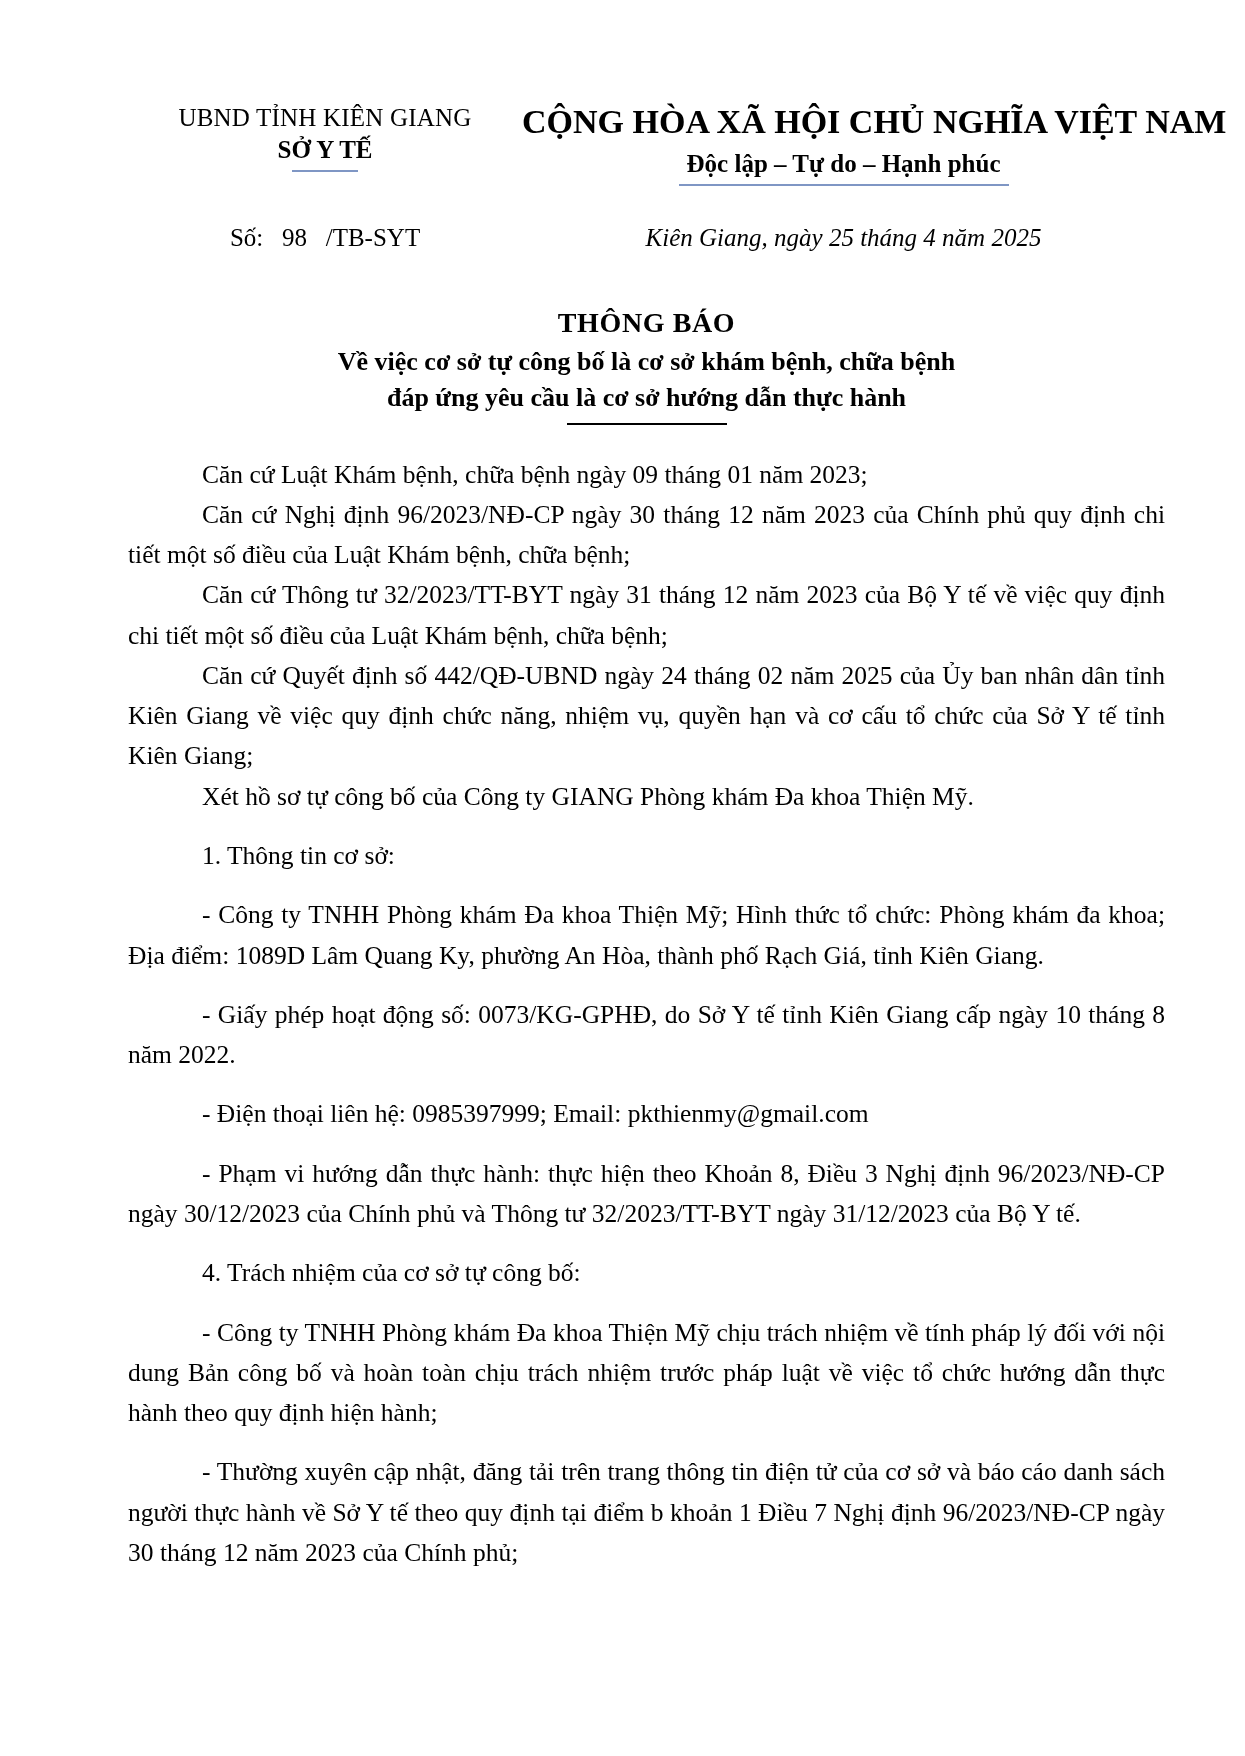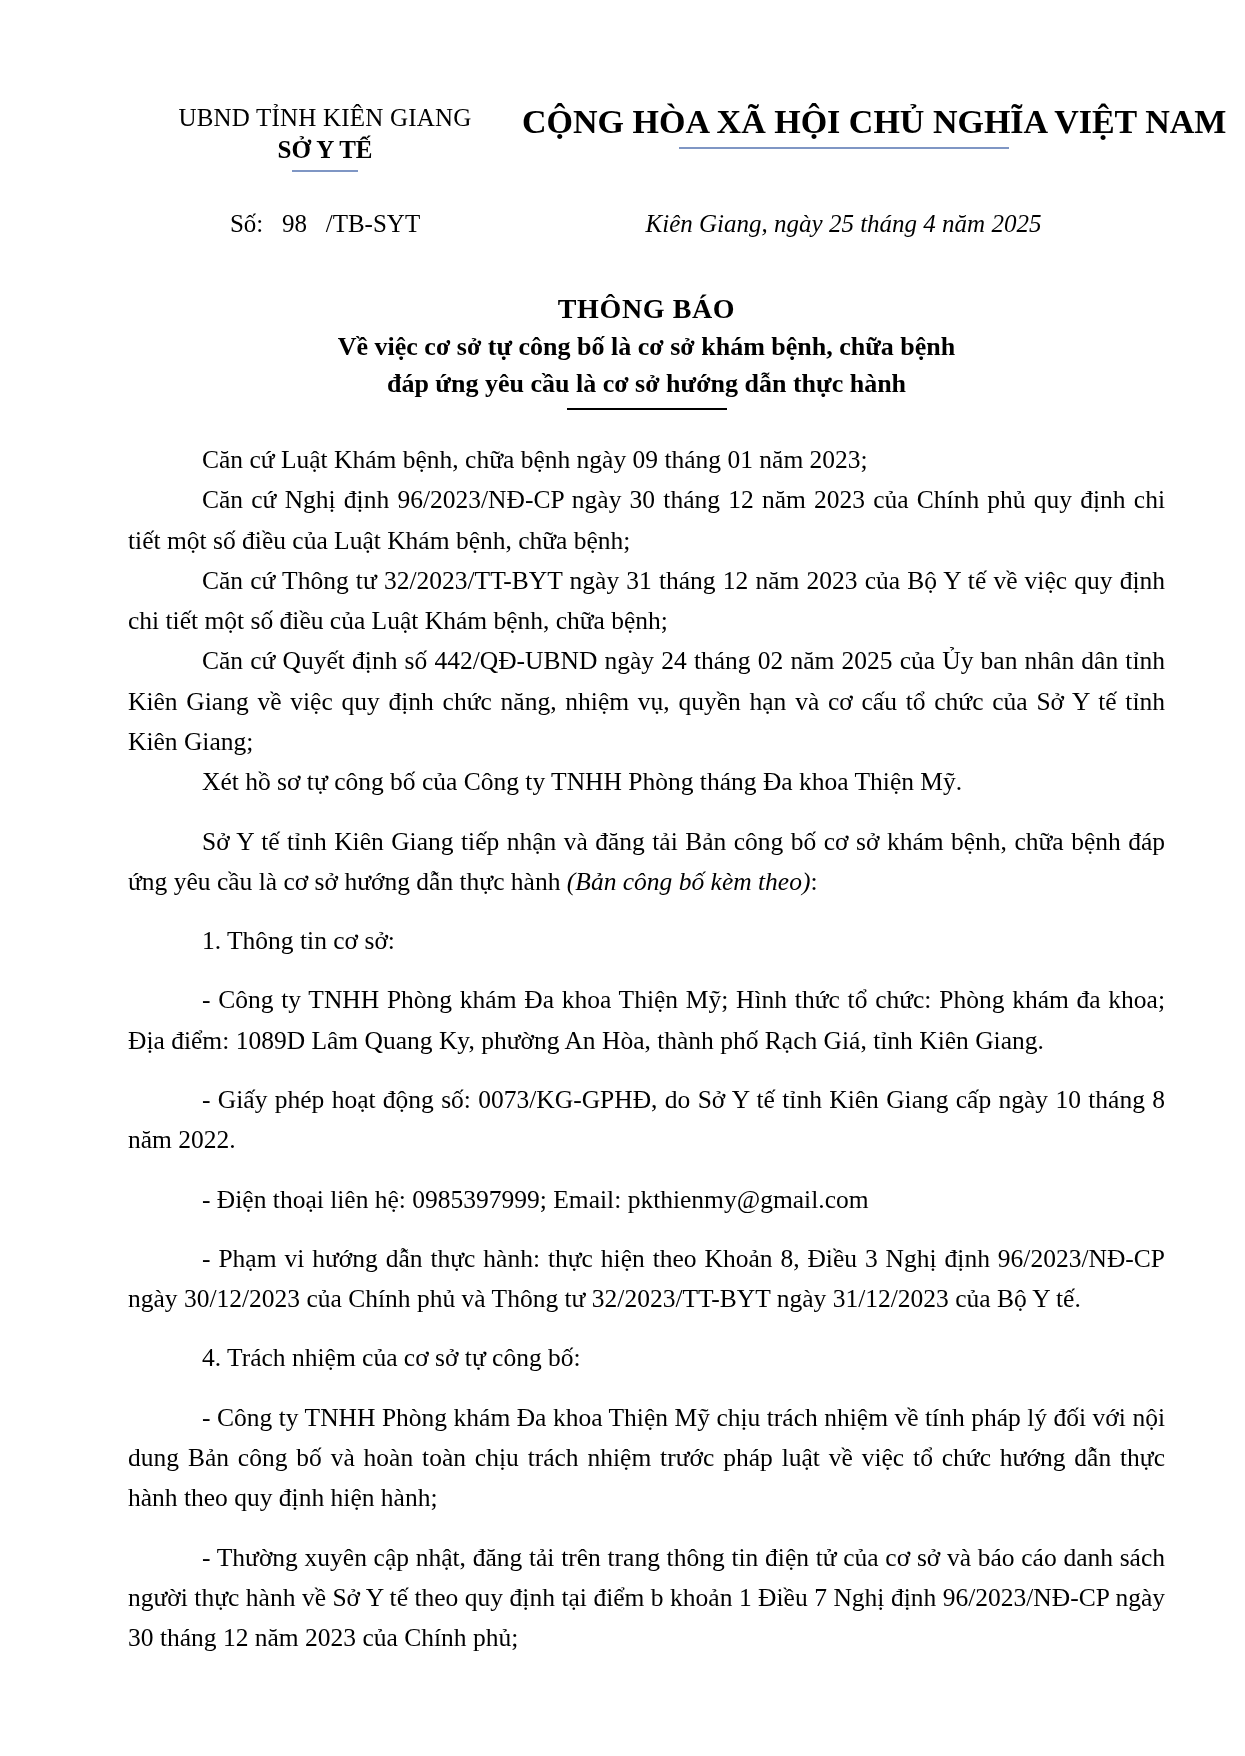--- a/index.html
+++ b/index.html
@@ -166,20 +166,21 @@
       <div class="org-line1">UBND TỈNH KIÊN GIANG</div>
       <div>
         <span class="org-line2">SỞ Y TẾ</span>
         <div class="rule-short"></div>
       </div>
     </div>
 
     <div class="header-right">
       <div class="nation-line1">CỘNG HÒA XÃ HỘI CHỦ NGHĨA VIỆT NAM</div>
       <div>
+        <span class="nation-line2">Độc lập – Tự do – Hạnh phúc</span>
         <div class="rule-motto"></div>
       </div>
     </div>
 
   </div>
 
   <div class="meta-row">
     <div class="meta-left">Số:   98   /TB-SYT</div>
     <div class="meta-right">Kiên Giang, ngày 25 tháng 4 năm 2025</div>
   </div>
@@ -196,23 +197,22 @@
   <div class="body-block">
 
     <p class="para tight">Căn cứ Luật Khám bệnh, chữa bệnh ngày 09 tháng 01 năm 2023;</p>
 
     <p class="para tight">Căn cứ Nghị định 96/2023/NĐ-CP ngày 30 tháng 12 năm 2023 của Chính phủ quy định chi tiết một số điều của Luật Khám bệnh, chữa bệnh;</p>
 
     <p class="para tight">Căn cứ Thông tư 32/2023/TT-BYT ngày 31 tháng 12 năm 2023 của Bộ Y tế về việc  quy định chi tiết một số điều của Luật Khám bệnh, chữa bệnh;</p>
 
     <p class="para tight">Căn cứ Quyết định số 442/QĐ-UBND ngày 24 tháng 02 năm 2025 của Ủy ban nhân dân tỉnh Kiên Giang về việc quy định chức năng, nhiệm vụ, quyền hạn và cơ cấu tổ chức của Sở Y tế tỉnh Kiên Giang;</p>
 
-    <p class="para tight">Xét hồ sơ tự công bố của Công ty TNHH Phòng tháng Đa khoa Thiện Mỹ.</p>
-
-    <p class="para spaced"><span>Sở Y tế tỉnh Kiên Giang tiếp nhận và đăng tải Bản công bố cơ sở khám bệnh, chữa bệnh đáp ứng yêu cầu là cơ sở hướng dẫn thực hành </span><em>(Bản công bố kèm theo)</em><span>:</span></p>
+    <p class="para tight">Xét hồ sơ tự công bố của Công ty GIANG Phòng khám Đa khoa Thiện Mỹ.</p>
+
 
     <p class="para spaced">1. Thông tin cơ sở:</p>
 
     <p class="para spaced">- Công ty TNHH Phòng khám Đa khoa Thiện Mỹ; Hình thức tổ chức: Phòng khám đa khoa; Địa điểm: 1089D Lâm Quang Ky, phường An Hòa, thành phố Rạch Giá, tỉnh Kiên Giang.</p>
 
     <p class="para spaced">- Giấy phép hoạt động số: 0073/KG-GPHĐ, do Sở Y tế tỉnh Kiên Giang cấp ngày 10 tháng 8 năm 2022.</p>
 
     <p class="para spaced">- Điện thoại liên hệ: 0985397999;      Email: pkthienmy@gmail.com</p>
 
     <p class="para spaced">- Phạm vi hướng dẫn thực hành: thực hiện theo Khoản 8, Điều 3 Nghị định 96/2023/NĐ-CP ngày 30/12/2023 của Chính phủ và Thông tư 32/2023/TT-BYT ngày 31/12/2023 của Bộ Y tế.</p>

